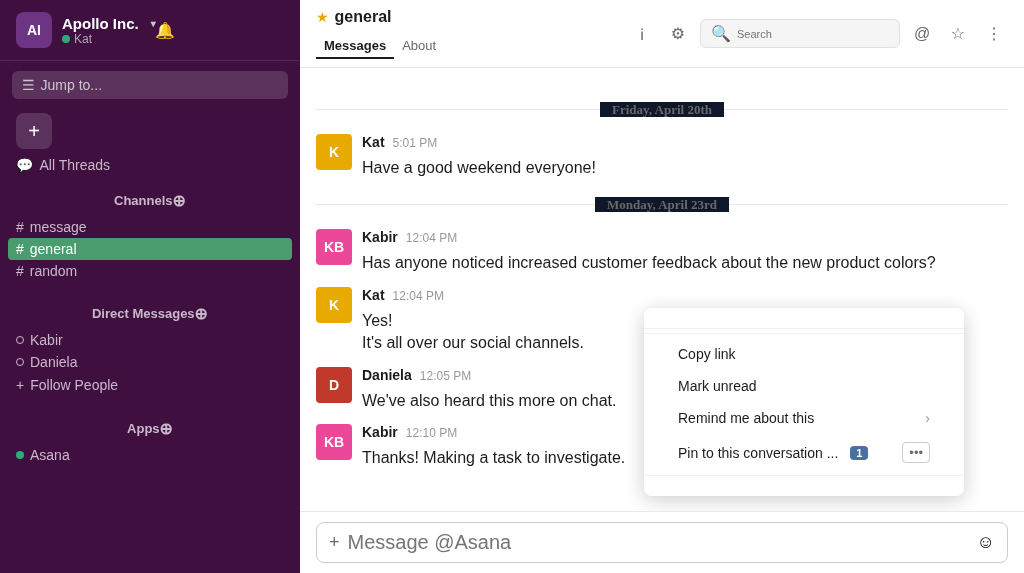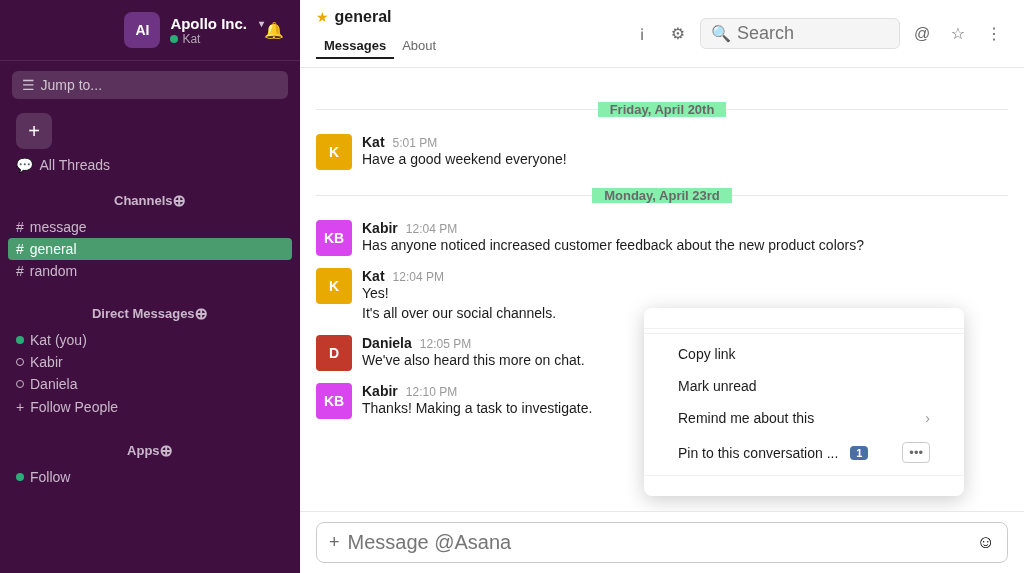--- a/index.html
+++ b/index.html
@@ -1,20 +1,20 @@
 <!DOCTYPE html>
 <html><head>
   <meta charset="utf-8">
   <style>
     * { box-sizing: border-box; margin: 0; padding: 0; }
     body { font-family: -apple-system, BlinkMacSystemFont, 'Segoe UI', sans-serif; width: 1024px; height: 573px; overflow: hidden; display: flex; background: #1a1d21; }
 
     
     .sidebar { width: 300px; background: #3f0f40; color: #d1c4d2; display: flex; flex-direction: column; height: 573px; flex-shrink: 0; }
-    .sidebar-header { padding: 12px 16px; display: flex; align-items: center; justify-content: flex-end; border-bottom: 1px solid rgba(255,255,255,0.1); }
+    .sidebar-header { padding: 12px 16px; display: flex; align-items: center; justify-content: flex-start; border-bottom: 1px solid rgba(255,255,255,0.1); }
     .workspace-name { font-size: 15px; font-weight: 700; color: #fff; display: flex; align-items: center; gap: 12px; }
     .workspace-name .chevron { font-size: 10px; color: #d1c4d2; }
     .user-status { font-size: 12px; color: #b0a8b1; display: flex; align-items: center; gap: 4px; }
     .status-dot { width: 8px; height: 8px; border-radius: 50%; background: #2bac76; display: inline-block; }
     .bell-icon { color: #d1c4d2; font-size: 16px; cursor: pointer; }
     .workspace-icon { width: 36px; height: 36px; background: #6c3483; border-radius: 8px; display: flex; align-items: center; justify-content: center; color: #fff; font-weight: 700; font-size: 14px; }
     .left-panel { display: flex; align-items: center; gap: 10px; }
 
     .jump-to { margin: 10px 12px; background: rgba(255,255,255,0.15); border-radius: 6px; padding: 6px 10px; display: flex; align-items: center; gap: 6px; cursor: pointer; color: #d1c4d2; font-size: 14px; }
     .jump-to-icon { font-size: 14px; }
@@ -37,37 +37,37 @@
     .channel-header { padding: 8px 16px; border-bottom: 1px solid #e8e8e8; display: flex; align-items: center; justify-content: space-between; flex-shrink: 0; }
     .channel-title { display: flex; align-items: center; gap: 6px; }
     .channel-title .star { color: #e8a900; font-size: 14px; }
     .channel-name { font-size: 16px; font-weight: 700; color: #1d1c1d; }
     .channel-tabs { display: flex; gap: 0; margin-top: 8px; }
     .tab { padding: 4px 8px; font-size: 13px; color: #696969; cursor: pointer; border-bottom: 2px solid transparent; }
     .tab.active { color: #1d1c1d; border-bottom: 2px solid #1d1c1d; font-weight: 600; }
     .header-actions { display: flex; align-items: center; gap: 8px; }
     .header-icon { color: #696969; cursor: pointer; font-size: 16px; width: 28px; height: 28px; display: flex; align-items: center; justify-content: center; border-radius: 4px; }
     .search-bar { display: flex; align-items: center; background: #f5f5f5; border: 1px solid #e0e0e0; border-radius: 6px; padding: 4px 10px; gap: 6px; width: 200px; }
-    .search-bar input { border: none; background: transparent; font-size: 18px; color: #696969; outline: none; width: 100%; }
+    .search-bar input { border: none; background: transparent; font-size: 11px; color: #696969; outline: none; width: 100%; }
 
     
     .messages-area { flex: 1; overflow-y: auto; padding: 16px; position: relative; }
     .date-divider { text-align: center; margin: 16px 0; position: relative; }
     .date-divider::before { content: ''; position: absolute; left: 0; right: 0; top: 50%; height: 1px; background: #e8e8e8; }
-    .date-divider span { position: relative; background: #86efac; padding: 0 12px; font-size: 13px; font-weight: 600; color: #696969; }
+    .date-divider span { position: relative; background: #0f172a; padding: 0 12px; font-size: 13px; font-weight: 600; color: #696969; font-family: Liberation Serif, serif; }
     .message { display: flex; gap: 10px; margin-bottom: 12px; }
     .avatar { width: 36px; height: 36px; border-radius: 4px; flex-shrink: 0; display: flex; align-items: center; justify-content: center; font-size: 14px; font-weight: 700; color: #fff; }
     .avatar-kat { background: #e8a900; }
-    .avatar-kabir { background: #d946ef; }
+    .avatar-kabir { background: #ec4899; }
     .avatar-daniela { background: #c0392b; }
     .message-content { flex: 1; }
     .message-header { display: flex; align-items: baseline; gap: 8px; }
     .message-author { font-size: 14px; font-weight: 700; color: #1d1c1d; }
     .message-time { font-size: 12px; color: #999; }
-    .message-text { font-size: 14px; color: #1d1c1d; line-height: 1.4; margin-top: 0; }
+    .message-text { font-size: 16px; color: #1d1c1d; line-height: 1.4; margin-top: 7px; }
 
     
     .message-input-area { padding: 10px 16px; border-top: 1px solid #e8e8e8; flex-shrink: 0; }
     .message-input-box { display: flex; align-items: center; border: 1px solid #ccc; border-radius: 8px; padding: 8px 12px; gap: 8px; }
     .message-input-box input { border: none; outline: none; font-size: 20px; color: #ec4899; flex: 1; }
     .input-plus { font-size: 18px; color: #696969; cursor: pointer; }
     .emoji-icon { font-size: 18px; cursor: pointer; }
 
     
     .context-menu { position: absolute; right: 60px; top: 240px; background: #fff; border-radius: 8px; box-shadow: 0 4px 20px rgba(0,0,0,0.2); width: 320px; z-index: 100; overflow: hidden; }
@@ -133,45 +133,41 @@
       <span>random</span>
     </div>
   </div>
 
   <div class="sidebar-section">
     <div class="sidebar-section-header">
       <span>Direct Messages</span>
       <span class="plus-icon">⊕</span>
     </div>
     <div class="dm-item">
-      <span class="dm-dot-green"></span>
-      <span>Kat (you)</span>
-    </div>
-    <div class="dm-item">
       <span class="dm-dot-empty"></span>
       <span>Kabir</span>
     </div>
     <div class="dm-item">
       <span class="dm-dot-empty"></span>
       <span>Daniela</span>
     </div>
     <div class="invite-people">
       <span>+</span>
       <span>Follow People</span>
     </div>
   </div>
 
   <div class="sidebar-section">
     <div class="sidebar-section-header">
       <span>Apps</span>
       <span class="plus-icon">⊕</span>
     </div>
     <div class="dm-item">
       <span class="dm-dot-green"></span>
-      <span>Follow</span>
+      <span>Asana</span>
     </div>
   </div>
 </div>
 
 <div class="main">
 
   <div class="channel-header">
     <div>
       <div class="channel-title">
         <span class="star">★</span>

